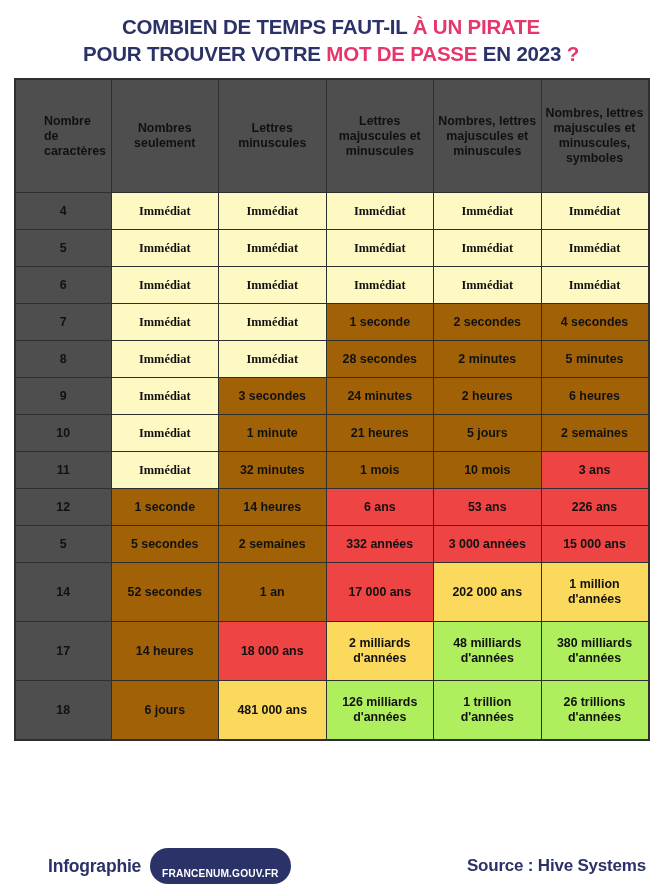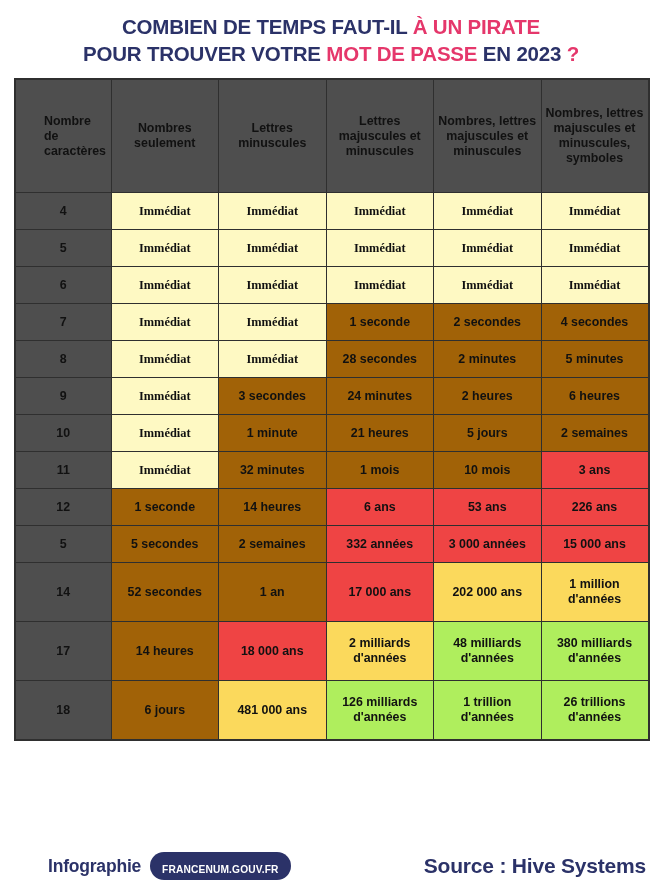--- a/index.html
+++ b/index.html
@@ -112,31 +112,31 @@
   .footer-label {
     color: #2B3268;
     font-weight: bold;
     font-size: 17.5px;
     letter-spacing: -0.2px;
   }
   .pill {
     background: #2B3268;
     color: #ffffff;
     border-radius: 999px;
-    padding: 12px 12px 5px 12px;
+    padding: 20px 12px 5px 12px;
     font-size: 10.2px;
     font-weight: bold;
     letter-spacing: 0.15px;
     line-height: 11px;
     text-align: right;
   }
   .footer-right {
     color: #2B3268;
     font-weight: bold;
-    font-size: 21px;
+    font-size: 17px;
     letter-spacing: -0.2px;
   }
 </style>
 </head>
 <body>
 
 <div id="page">
 
   <div class="title-block">
     <div class="title-line">

